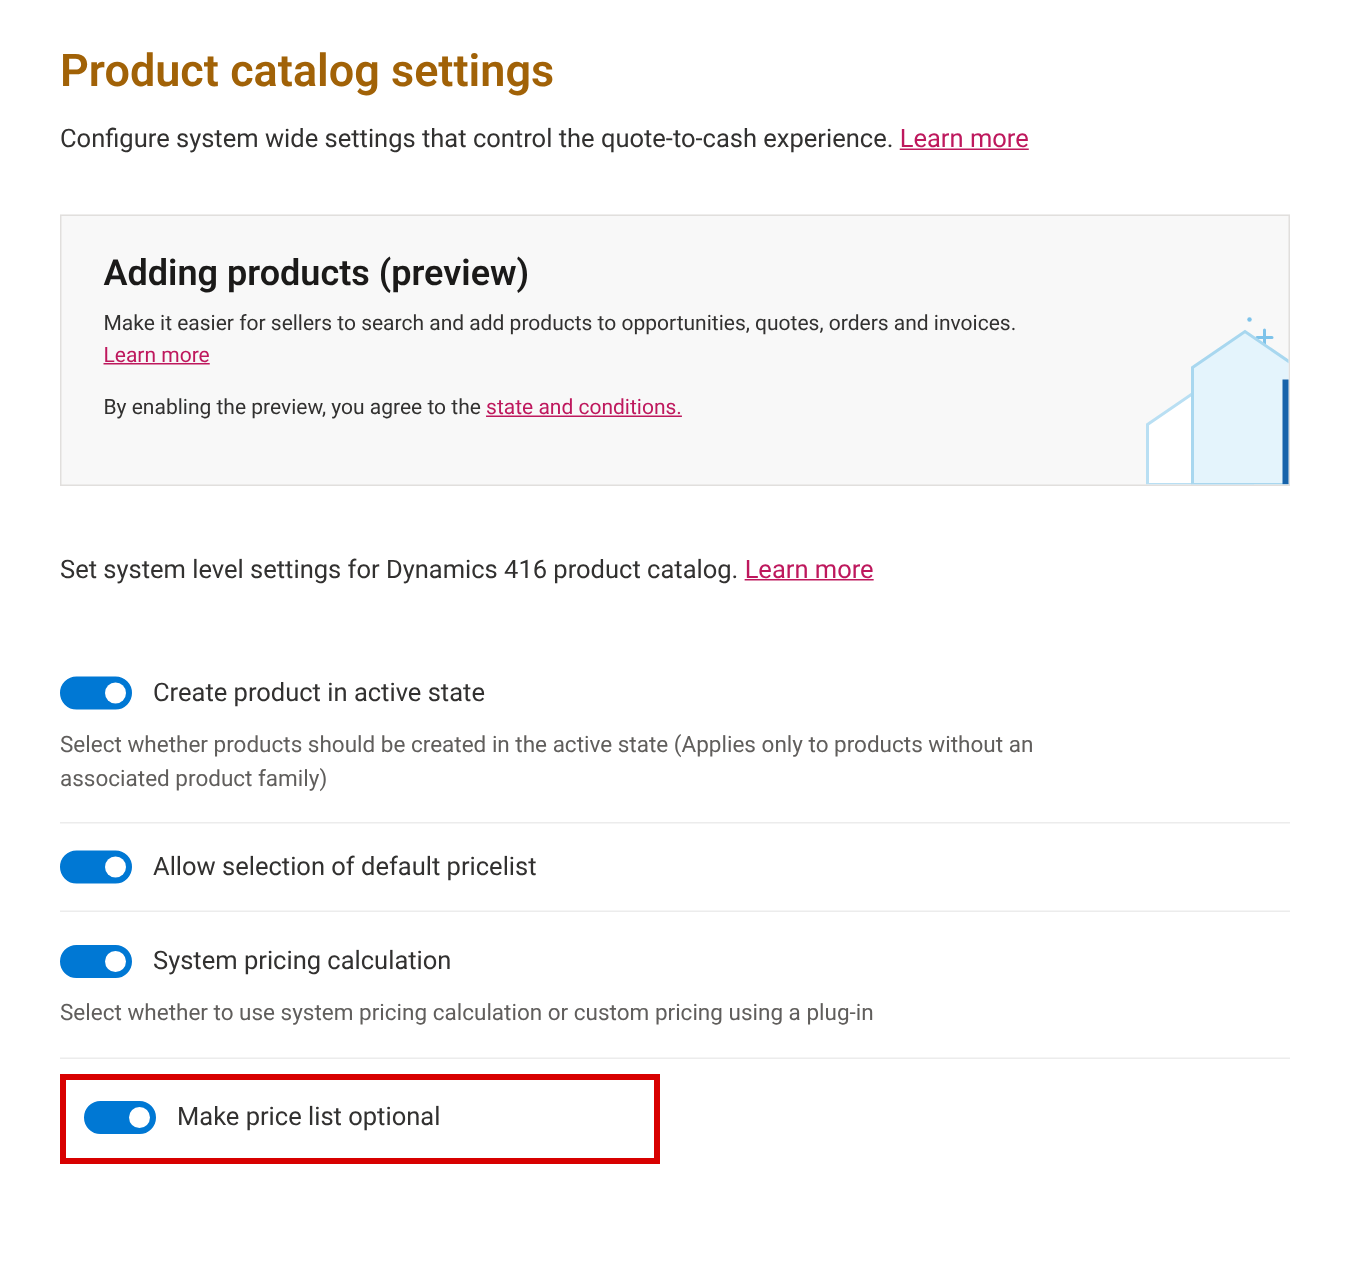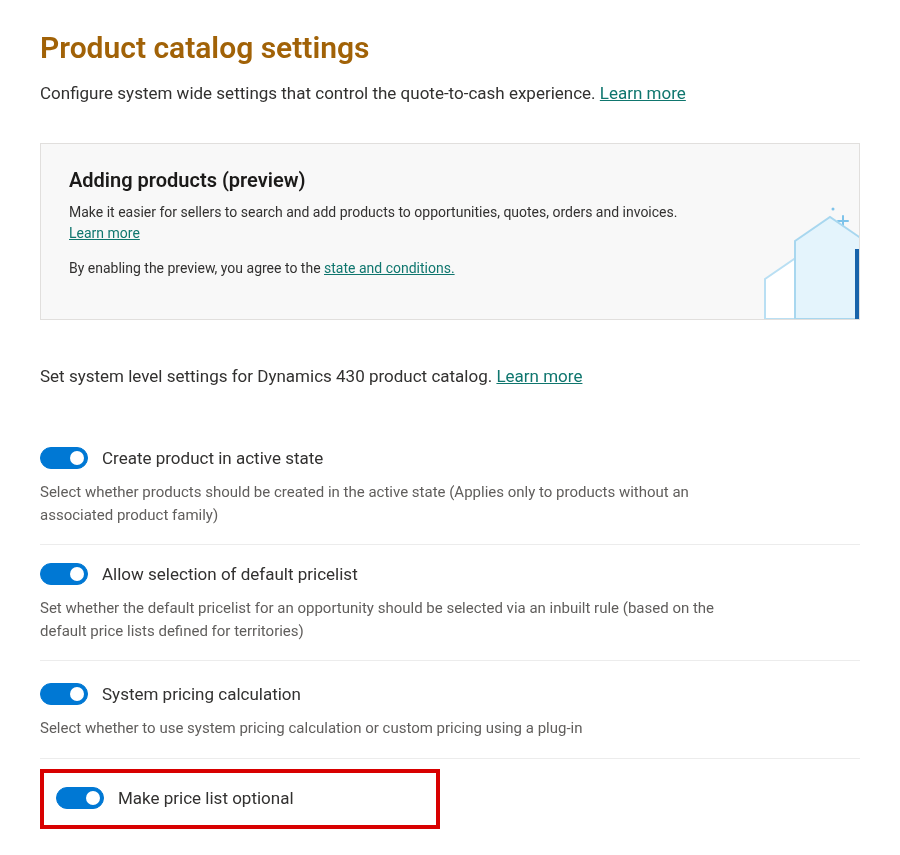--- a/index.html
+++ b/index.html
@@ -20,32 +20,32 @@
     margin: 0 0 16px 0;
     color: #a16207;
   }
   .subtitle {
     font-size: 17px;
     color: #323130;
     margin: 0 0 36px 0;
     line-height: 1.5;
   }
   a.link {
-    color: #0f766e;
+    color: #be185d;
   }
   .panel {
     position: relative;
     border: 1px solid #e1dfdd;
     background: #f8f8f8;
     padding: 24px 24px 26px 28px;
     margin-bottom: 44px;
     overflow: hidden;
   }
   .panel h2 {
-    font-size: 20px;
+    font-size: 24px;
     font-weight: 600;
     margin: 0 0 10px 0;
     color: #1b1a19;
   }
   .panel p {
     font-size: 14px;
     margin: 0 0 14px 0;
     line-height: 1.5;
     max-width: 620px;
     color: #323130;
@@ -150,41 +150,40 @@
     <h2>Adding products (preview)</h2>
     <p>
       <span>Make it easier for sellers to search and add products to opportunities, quotes, orders and invoices. </span><a class="link" href="#">Learn more</a>
     </p>
     <p>
       <span>By enabling the preview, you agree to the </span><a class="link" href="#">state and conditions.</a>
     </p>
   </div>
 
   <p class="section-desc">
-    <span>Set system level settings for Dynamics 430 product catalog. </span><a class="link" href="#">Learn more</a>
+    <span>Set system level settings for Dynamics 416 product catalog. </span><a class="link" href="#">Learn more</a>
   </p>
 
   <div class="setting">
     <div class="toggle-row" style="margin-top:16px">
       <div class="toggle on">
           <div class="knob"></div>
         </div>
       <span class="toggle-label">Create product in active state</span>
     </div>
     <p class="help">Select whether products should be created in the active state (Applies only to products without an associated product family)</p>
   </div>
 
   <div class="setting">
     <div class="toggle-row" style="margin-top:0">
       <div class="toggle on">
           <div class="knob"></div>
         </div>
       <span class="toggle-label">Allow selection of default pricelist</span>
     </div>
-    <p class="help">Set whether the default pricelist for an opportunity should be selected via an inbuilt rule (based on the default price lists defined for territories)</p>
   </div>
 
   <div class="setting">
     <div class="toggle-row" style="margin-top:4px">
       <div class="toggle on">
           <div class="knob"></div>
         </div>
       <span class="toggle-label">System pricing calculation</span>
     </div>
     <p class="help">Select whether to use system pricing calculation or custom pricing using a plug-in</p>

